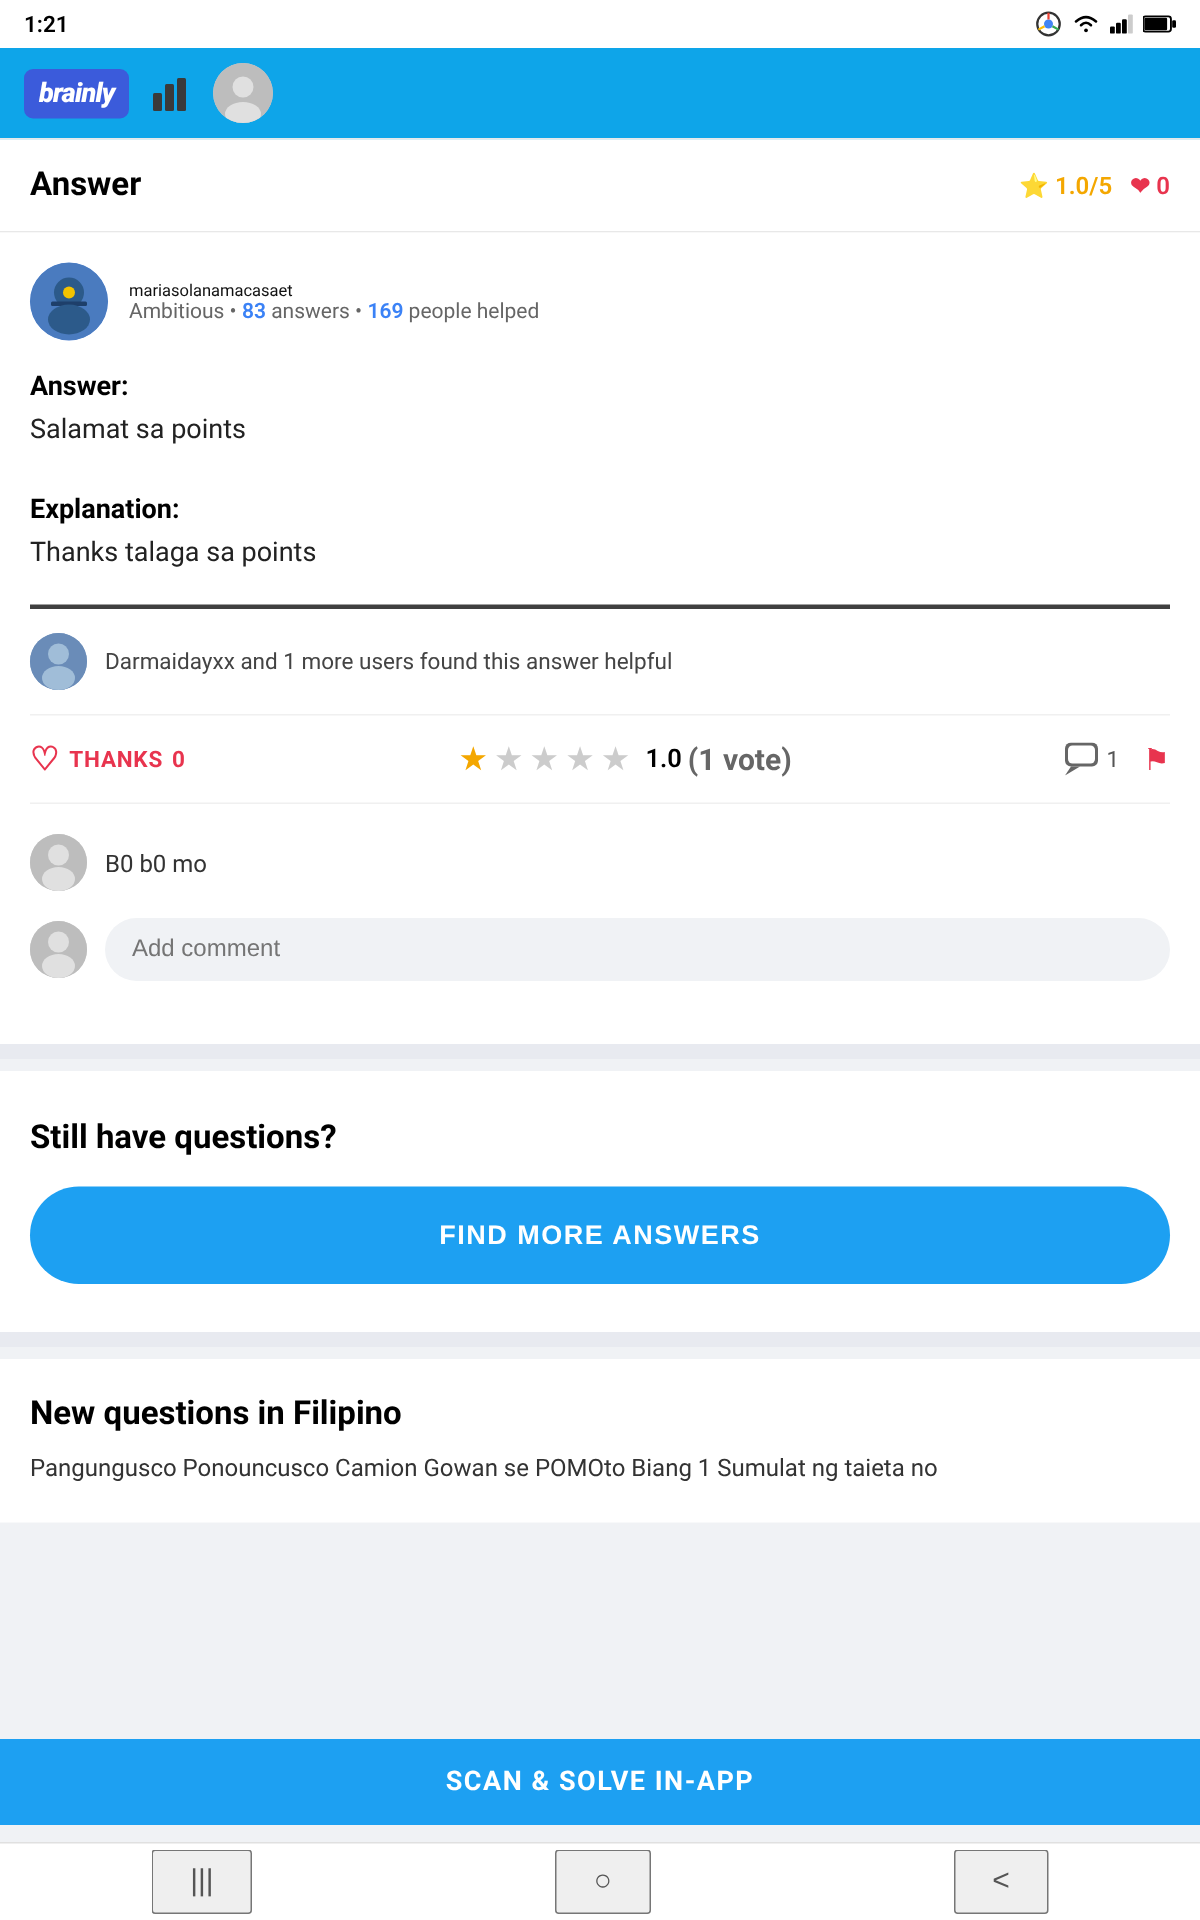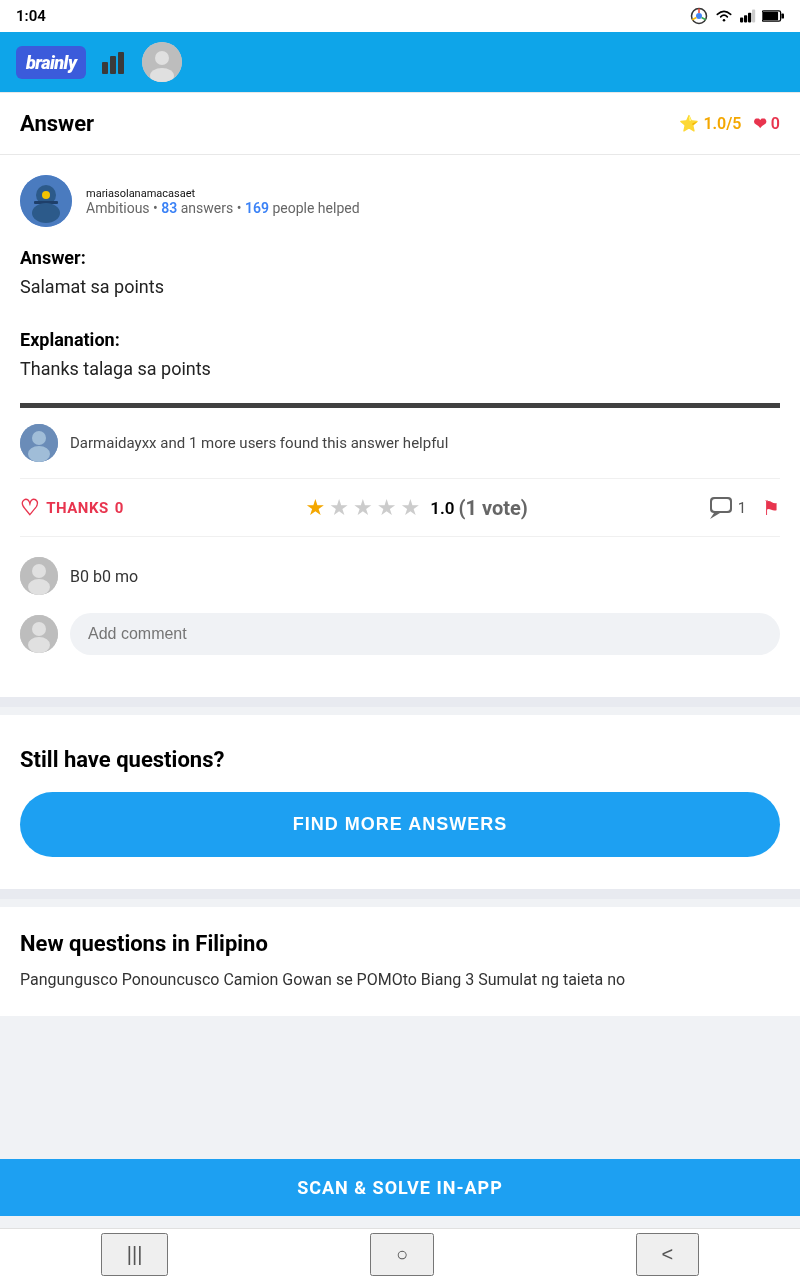--- a/index.html
+++ b/index.html
@@ -183,21 +183,21 @@
       color: #222;
       margin-bottom: 24px;
     }
 
     
     .helpful-section {
       display: flex;
       align-items: center;
       gap: 12px;
       padding: 16px 0;
-      border-top: 5px solid #404040;
+      border-top: 3px solid #404040;
     }
     .helper-avatar {
       width: 38px;
       height: 38px;
       border-radius: 50%;
       background: #7a9cc8;
       flex-shrink: 0;
       display: flex;
       align-items: center;
       justify-content: center;
@@ -377,21 +377,21 @@
     .nav-btn {
       font-size: 20px;
       color: #555;
       padding: 8px 24px;
     }
   </style>
 </head>
 <body>
 
 <div class="status-bar">
-  <span class="status-time">1:04</span>
+  <span class="status-time">1:21</span>
   <div class="status-icons">
 
     <svg width="18" height="18" viewBox="0 0 24 24">
       <circle cx="12" cy="12" r="10" fill="none" stroke="#333" stroke-width="2"></circle>
       <circle cx="12" cy="12" r="4" fill="#4285f4"></circle>
       <line x1="12" y1="2" x2="12" y2="8" stroke="#ea4335" stroke-width="2"></line>
       <line x1="21" y1="17" x2="15.5" y2="14" stroke="#34a853" stroke-width="2"></line>
       <line x1="3" y1="17" x2="8.5" y2="14" stroke="#fbbc05" stroke-width="2"></line>
     </svg>
 
@@ -547,21 +547,21 @@
 
 <div class="still-questions">
   <div class="still-questions-title">Still have questions?</div>
   <button class="find-answers-btn">FIND MORE ANSWERS</button>
 </div>
 
 <div style="height: 10px; background: #e8eaf0;"></div>
 
 <div class="new-questions">
   <div class="new-questions-title">New questions in Filipino</div>
-  <div class="new-questions-text">Pangungusco Ponouncusco Camion Gowan se POMOto Biang 3 Sumulat ng taieta no</div>
+  <div class="new-questions-text">Pangungusco Ponouncusco Camion Gowan se POMOto Biang 1 Sumulat ng taieta no</div>
 </div>
 
 <div style="height: 110px;"></div>
 
 <div class="scan-bar">
   <span>SCAN &amp; SOLVE IN-APP</span>
 </div>
 
 <div class="bottom-nav">
   <button class="nav-btn">|||</button>

